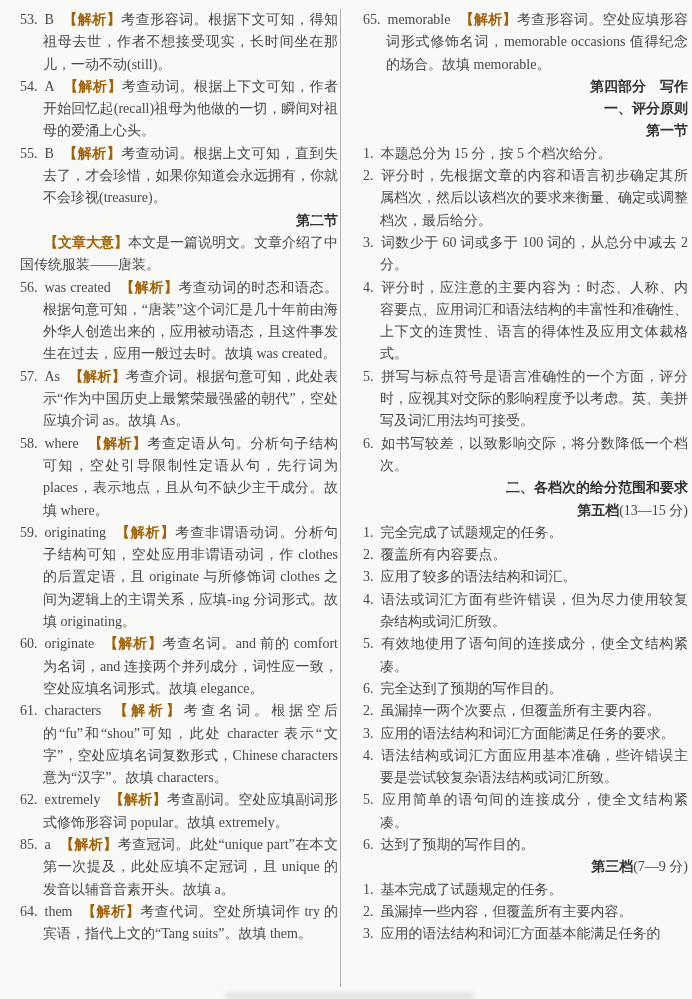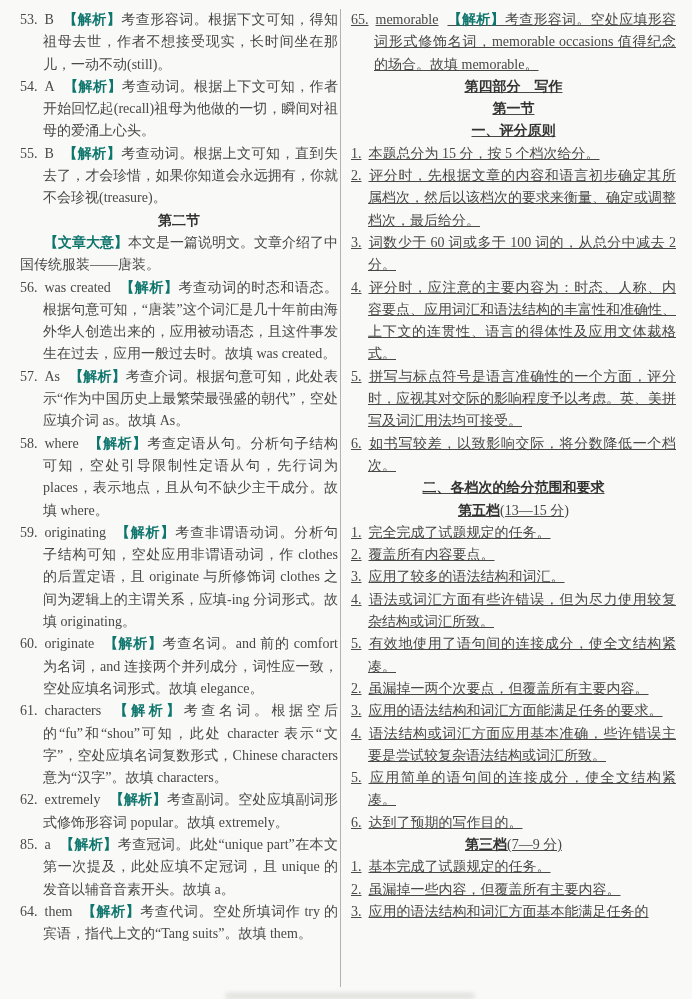--- a/index.html
+++ b/index.html
@@ -10,24 +10,24 @@
     font-family:"Liberation Serif","DejaVu Serif",serif;
     color:#484846;
     box-sizing:border-box;
     padding:9px 0 0 20px;
     display:flex;align-items:flex-start;
     overflow:hidden;
   }
   .col{font-size:14px;line-height:22.3px;}
   .col-left{width:318px;}
   .divider{width:1px;align-self:stretch;height:978px;background:#b3b3ad;margin-left:2px;flex:none;}
-  .col-right{width:325px;margin-left:10px;text-decoration:underline;}
+  .col-right{width:325px;margin-left:22px;}
   p{margin:0;text-align:justify;}
-  .heading{font-weight:bold;color:#333331;text-align:center;}
-  .tag{font-weight:bold;color:#0f766e;}
+  .heading{font-weight:bold;color:#333331;text-align:right;}
+  .tag{font-weight:bold;color:#a16207;}
   .num{margin-right:7px;}
   .ans{margin-right:9px;}
   .item{padding-left:var(--ind,23px);text-indent:calc(0px - var(--ind,23px));}
   .para{text-indent:24px;}
   .grade-range{font-weight:normal;color:#484846;}
   .footer-smudge{
     position:absolute;left:225px;bottom:0;width:250px;height:6px;
     background:rgba(130,130,128,.22);filter:blur(2.5px);border-radius:3px;
   }
 </style>
@@ -48,35 +48,36 @@
       <p class="item" style="--ind: 23px;"><span class="num">60.</span><span class="ans">originate</span><span class="tag">【解析】</span><span>考查名词。and 前的 comfort 为名词，and 连接两个并列成分，词性应一致，空处应填名词形式。故填 elegance。</span></p>
       <p class="item" style="--ind: 23px;"><span class="num">61.</span><span class="ans">characters</span><span class="tag">【解析】</span><span>考查名词。根据空后的“fu”和“shou”可知，此处 character 表示“文字”，空处应填名词复数形式，Chinese characters 意为“汉字”。故填 characters。</span></p>
       <p class="item" style="--ind: 23px;"><span class="num">62.</span><span class="ans">extremely</span><span class="tag">【解析】</span><span>考查副词。空处应填副词形式修饰形容词 popular。故填 extremely。</span></p>
       <p class="item" style="--ind: 23px;"><span class="num">85.</span><span class="ans">a</span><span class="tag">【解析】</span><span>考查冠词。此处“unique part”在本文第一次提及，此处应填不定冠词，且 unique 的发音以辅音音素开头。故填 a。</span></p>
       <p class="item" style="--ind: 23px;"><span class="num">64.</span><span class="ans">them</span><span class="tag">【解析】</span><span>考查代词。空处所填词作 try 的宾语，指代上文的“Tang suits”。故填 them。</span></p>
     </div>
   <div class="divider"></div>
   <div class="col col-right">
       <p class="item" style="--ind: 23px;"><span class="num">65.</span><span class="ans">memorable</span><span class="tag">【解析】</span><span>考查形容词。空处应填形容词形式修饰名词，memorable occasions 值得纪念的场合。故填 memorable。</span></p>
       <p class="heading"><span>第四部分　写作</span></p>
+      <p class="heading"><span>一、评分原则</span></p>
       <p class="heading"><span>第一节</span></p>
-      <p class="heading"><span>一、评分原则</span></p>
       <p class="item" style="--ind: 17px;"><span class="num">1.</span><span>本题总分为 15 分，按 5 个档次给分。</span></p>
       <p class="item" style="--ind: 17px;"><span class="num">2.</span><span>评分时，先根据文章的内容和语言初步确定其所属档次，然后以该档次的要求来衡量、确定或调整档次，最后给分。</span></p>
       <p class="item" style="--ind: 17px;"><span class="num">3.</span><span>词数少于 60 词或多于 100 词的，从总分中减去 2 分。</span></p>
       <p class="item" style="--ind: 17px;"><span class="num">4.</span><span>评分时，应注意的主要内容为：时态、人称、内容要点、应用词汇和语法结构的丰富性和准确性、上下文的连贯性、语言的得体性及应用文体裁格式。</span></p>
       <p class="item" style="--ind: 17px;"><span class="num">5.</span><span>拼写与标点符号是语言准确性的一个方面，评分时，应视其对交际的影响程度予以考虑。英、美拼写及词汇用法均可接受。</span></p>
       <p class="item" style="--ind: 17px;"><span class="num">6.</span><span>如书写较差，以致影响交际，将分数降低一个档次。</span></p>
       <p class="heading"><span>二、各档次的给分范围和要求</span></p>
       <p class="heading"><span>第五档</span><span class="grade-range">(13—15 分)</span></p>
       <p class="item" style="--ind: 17px;"><span class="num">1.</span><span>完全完成了试题规定的任务。</span></p>
       <p class="item" style="--ind: 17px;"><span class="num">2.</span><span>覆盖所有内容要点。</span></p>
       <p class="item" style="--ind: 17px;"><span class="num">3.</span><span>应用了较多的语法结构和词汇。</span></p>
       <p class="item" style="--ind: 17px;"><span class="num">4.</span><span>语法或词汇方面有些许错误，但为尽力使用较复杂结构或词汇所致。</span></p>
       <p class="item" style="--ind: 17px;"><span class="num">5.</span><span>有效地使用了语句间的连接成分，使全文结构紧凑。</span></p>
+      <p class="item" style="--ind: 17px;"><span class="num">6.</span><span>完全达到了预期的写作目的。</span></p>
       <p class="item" style="--ind: 17px;"><span class="num">2.</span><span>虽漏掉一两个次要点，但覆盖所有主要内容。</span></p>
       <p class="item" style="--ind: 17px;"><span class="num">3.</span><span>应用的语法结构和词汇方面能满足任务的要求。</span></p>
       <p class="item" style="--ind: 17px;"><span class="num">4.</span><span>语法结构或词汇方面应用基本准确，些许错误主要是尝试较复杂语法结构或词汇所致。</span></p>
       <p class="item" style="--ind: 17px;"><span class="num">5.</span><span>应用简单的语句间的连接成分，使全文结构紧凑。</span></p>
       <p class="item" style="--ind: 17px;"><span class="num">6.</span><span>达到了预期的写作目的。</span></p>
       <p class="heading"><span>第三档</span><span class="grade-range">(7—9 分)</span></p>
       <p class="item" style="--ind: 17px;"><span class="num">1.</span><span>基本完成了试题规定的任务。</span></p>
       <p class="item" style="--ind: 17px;"><span class="num">2.</span><span>虽漏掉一些内容，但覆盖所有主要内容。</span></p>
       <p class="item" style="--ind: 17px;"><span class="num">3.</span><span>应用的语法结构和词汇方面基本能满足任务的</span></p>
     </div>

